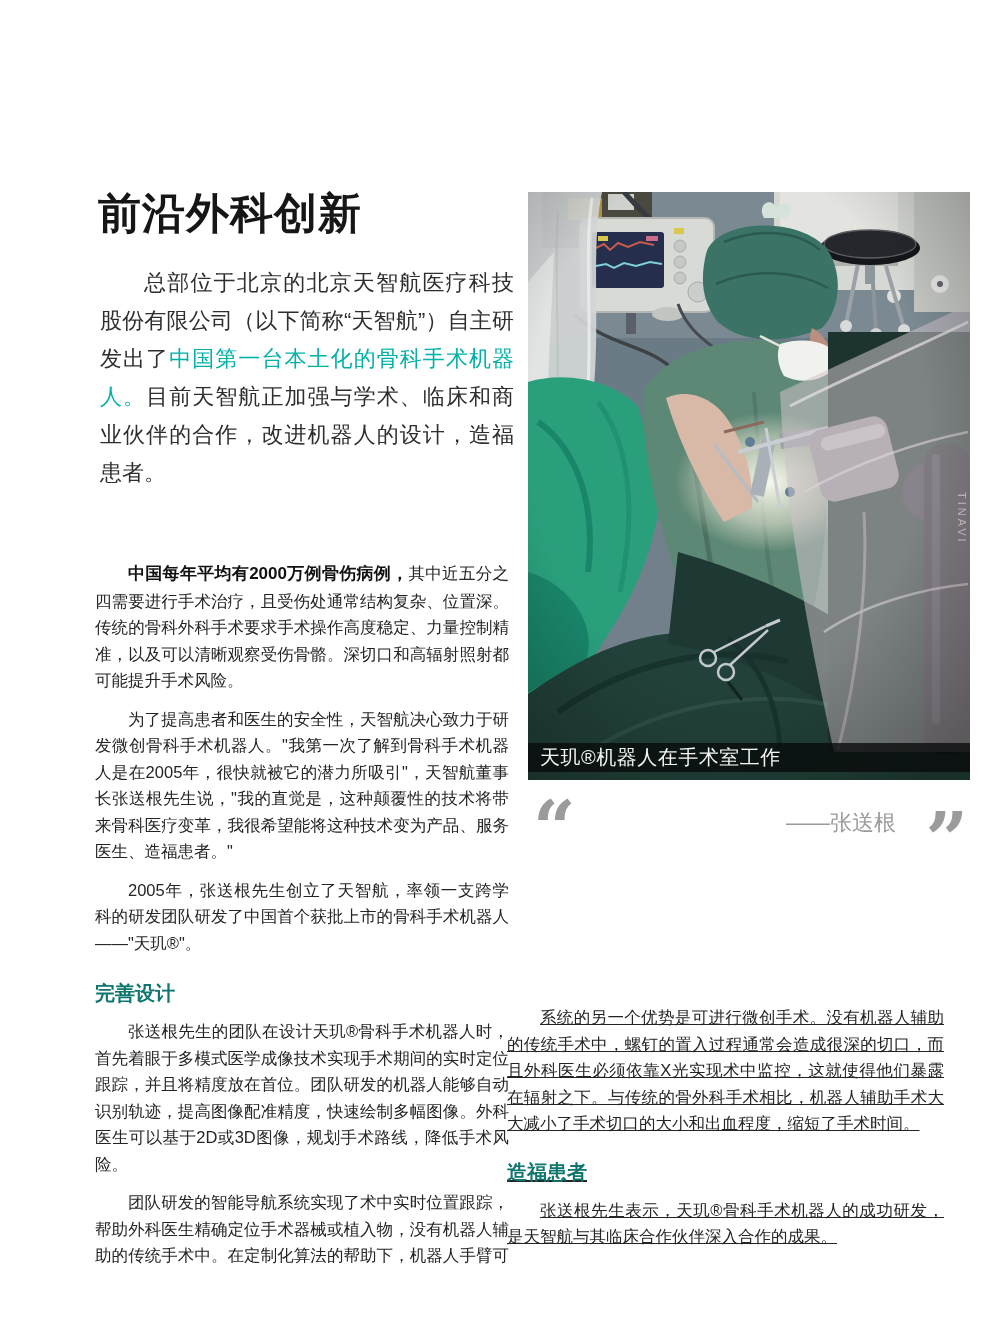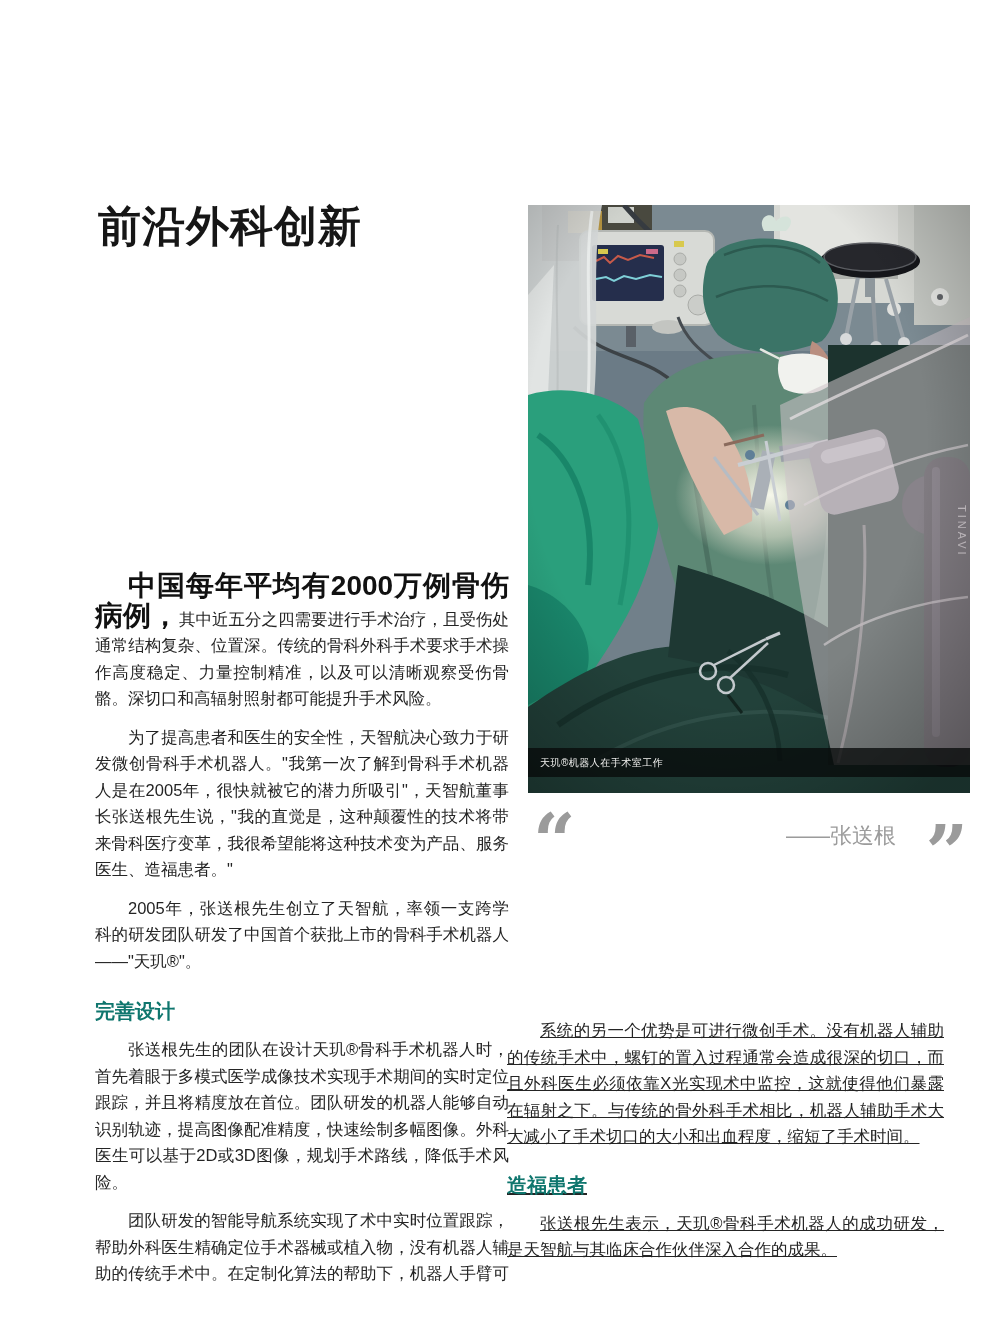--- a/index.html
+++ b/index.html
@@ -1,54 +1,54 @@
 <!DOCTYPE html>
 <html><head>
 <meta charset="utf-8">
 <style>
   * { margin:0; padding:0; box-sizing:border-box; }
   html,body { background:#ffffff; }
   body { font-family:"Liberation Sans","DejaVu Sans",sans-serif; }
   .page {
     position:relative; width:1000px; height:1269px; background:#ffffff;
-    overflow:hidden; margin:17px auto;
+    overflow:hidden; margin:4px auto;
   }
   
   .headline {
     position:absolute; left:98px; top:186px;
     font-size:43px; font-weight:bold; color:#161616; letter-spacing:1px;
     line-height:1.1;
   }
   .intro {
     position:absolute; left:100px; top:260px; width:414px;
     font-size:22px; line-height:38px; color:#2e2e2e;
     text-align:justify; text-indent:2em;
   }
   .intro .accent { color:#00B1A7; }
   
   .col-left {
     position:absolute; left:95px; top:556px; width:414px;
     font-size:16.5px; line-height:26.5px; color:#242424; text-align:justify;
   }
   .col-left p, .col-right p { text-indent:2em; margin:0 0 12px 0; }
-  .lead-bold { font-weight:bold; font-size:28px; color:#111; }
+  .lead-bold { font-weight:bold; font-size:17px; color:#111; }
   .sec-heading {
     font-weight:bold; font-size:20px; color:#0f766e;
     margin:24px 0 12px 0; text-indent:0; line-height:26px;
   }
   
   .photo {
     position:absolute; left:528px; top:188px; width:442px; height:588px;
     overflow:hidden; background:#6f7f88;
   }
   .photo svg { display:block; }
   .photo-caption {
-    position:absolute; left:0; bottom:16px; width:100%; height:29px;
+    position:absolute; left:0; bottom:8px; width:100%; height:29px;
     background:rgba(8,10,10,0.78); color:#f4f4f2;
-    font-size:10px; line-height:29px; padding-left:12px;
+    font-size:20px; line-height:29px; padding-left:12px;
     letter-spacing:0.5px;
   }
   
   .quote-block {
     position:absolute; left:533px; top:798px; width:437px;
     color:#9b9b9b;
   }
   .open-quote {
     position:absolute; left:0; top:-4px;
     font-size:74px; font-weight:bold; color:#9b9b9b; line-height:60px;
@@ -74,20 +74,21 @@
   }
   .col-right .sec-heading { margin-top:22px; }
 </style>
 </head>
 <body>
 
 <div class="page">
 
   <h1 class="headline">前沿外科创新</h1>
 
+  <div class="intro"><span>总部位于北京的北京天智航医疗科技股份有限公司（以下简称“天智航”）自主研发出了</span><span class="accent">中国第一台本土化的骨科手术机器人。</span><span>目前天智航正加强与学术、临床和商业伙伴的合作，改进机器人的设计，造福患者。</span></div>
 
   <figure class="photo">
     <svg width="442" height="588" viewBox="0 0 442 588">
       <defs>
         <radialGradient id="vg" cx="45%" cy="40%" r="75%">
           <stop offset="60%" stop-color="#000000" stop-opacity="0"></stop>
           <stop offset="100%" stop-color="#000000" stop-opacity="0.28"></stop>
         </radialGradient>
         <radialGradient id="glow" cx="50%" cy="50%" r="50%">
           <stop offset="0%" stop-color="#fffef2" stop-opacity="0.95"></stop>

